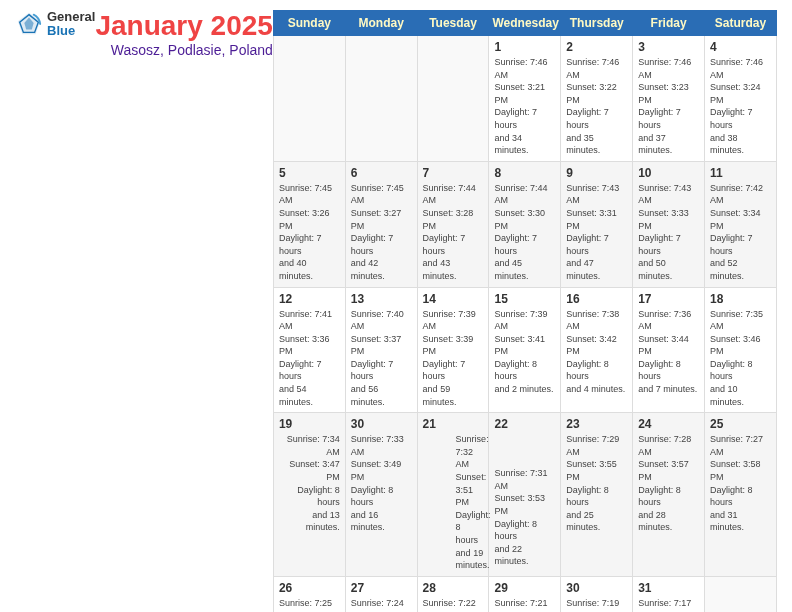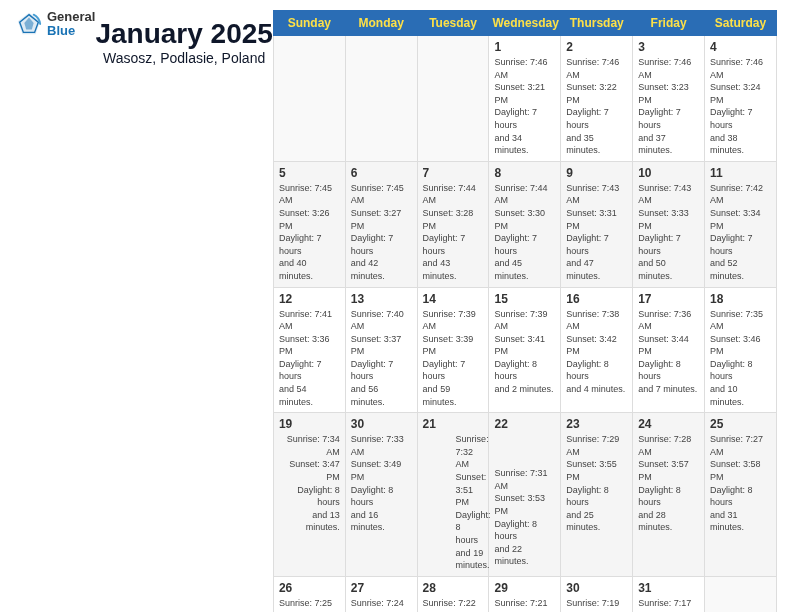--- a/index.html
+++ b/index.html
@@ -39,38 +39,36 @@
     .logo-icon {
       width: 28px;
       height: 28px;
     }
     .title-area {
       text-align: right;
     }
     .main-title {
       font-size: 28px;
       font-weight: bold;
-      color: #0f172a;
-      margin-top: 8px;
+      color: #ef4444;
     }
     .subtitle {
       font-size: 14px;
-      color: #0f172a;
-      text-align: center;
+      color: #4c1d95;
     }
     .calendar {
       flex: 1;
       border: 1px solid #ccc;
       border-collapse: collapse;
       width: 100%;
       table-layout: fixed;
     }
     .calendar th {
       background-color: #2a6db5;
-      color: #fde047;
+      color: #fef9c3;
       text-align: center;
       padding: 5px 3px;
       font-size: 12px;
       font-weight: bold;
       border: 1px solid #2a6db5;
     }
     .calendar td {
       vertical-align: top;
       padding: 4px 5px;
       border: 1px solid #ddd;

